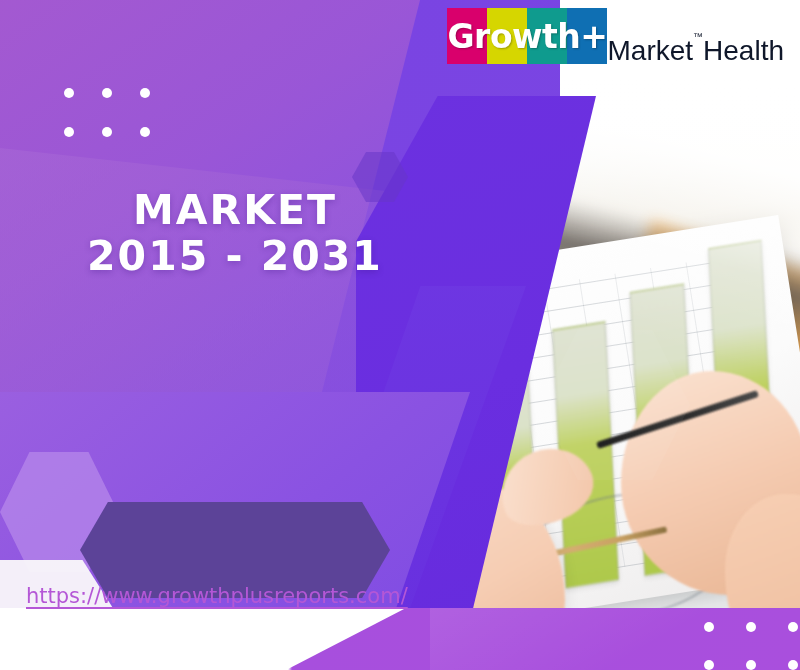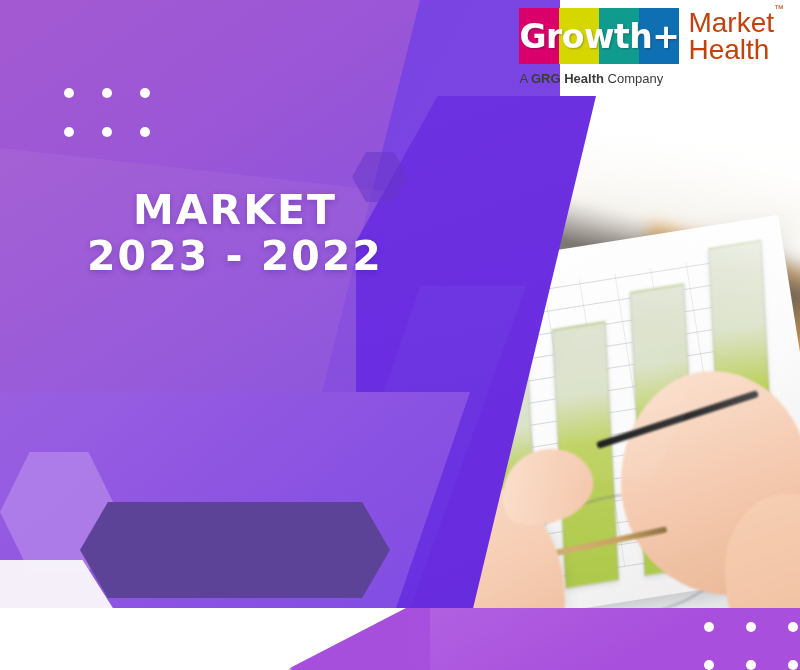--- a/index.html
+++ b/index.html
@@ -229,40 +229,39 @@
   .dot{ width:10px; height:10px; border-radius:50%; background:#ffffff; }
   .dots-tl{ left:64px; top:88px; }
   .dots-br{ left:704px; top:622px; column-gap:32px; row-gap:28px; }
 
   
   .logo{
     position:absolute; right:16px; top:8px;
     display:flex; flex-direction:column; align-items:flex-start;
     z-index:40;
   }
-  .logo-row{ display:flex; align-items:center; }
+  .logo-row{ display:flex; align-items:flex-end; }
   .logo-mark{
     position:relative;
     display:flex;
     height:56px; width:160px;
     overflow:hidden;
   }
   .logo-stripe{ flex:1; }
   .logo-word{
     position:absolute; left:0; right:0; top:0; bottom:0;
     display:flex; align-items:center; justify-content:center;
     color:#ffffff; font-weight:bold; font-size:33px;
     letter-spacing:-.5px;
     text-shadow:1px 1px 2px rgba(0,0,0,.28);
     font-family:"DejaVu Sans", sans-serif;
   }
   .logo-text{
-    margin-left:9px;
-    display:flex; flex-direction:column; justify-content:center;
-    color:#c2410c;
+    display:flex; flex-direction:row; justify-content:center;
+    color:#0f172a;
     font-size:28px; line-height:.98;
     font-family:"Liberation Sans", sans-serif;
   }
   .logo-market{ position:relative; display:inline-block; }
   .tm{ font-size:10px; vertical-align:super; position:relative; top:-9px; }
   .logo-tagline{
     margin-top:7px;
     font-size:13px; color:#3b3b3b;
     font-family:"Liberation Sans", sans-serif;
   }
@@ -373,22 +372,22 @@
         <div class="logo-stripe" style="background:#d6d600"></div>
         <div class="logo-stripe" style="background:#0f9b8e"></div>
         <div class="logo-stripe" style="background:#0f6fb3"></div>
         <div class="logo-word">Growth+</div>
       </div>
       <div class="logo-text">
         <span class="logo-market"><span>Market</span><span class="tm">™</span></span>
         <span>Health</span>
       </div>
     </div>
-    <div class="logo-tagline"><span>A </span><b>GRG Health</b><span> Company</span></div>
   </div>
 
   <div class="title-block">
     <span class="title-line">MARKET</span>
-    <span class="title-line">2023 - 2022</span>
-  </div>
-
+    <span class="title-line">2015 - 2031</span>
+  </div>
+
+  <a class="url" href="#">https://www.growthplusreports.com/</a>
 
 </div>
 
 </body></html>

